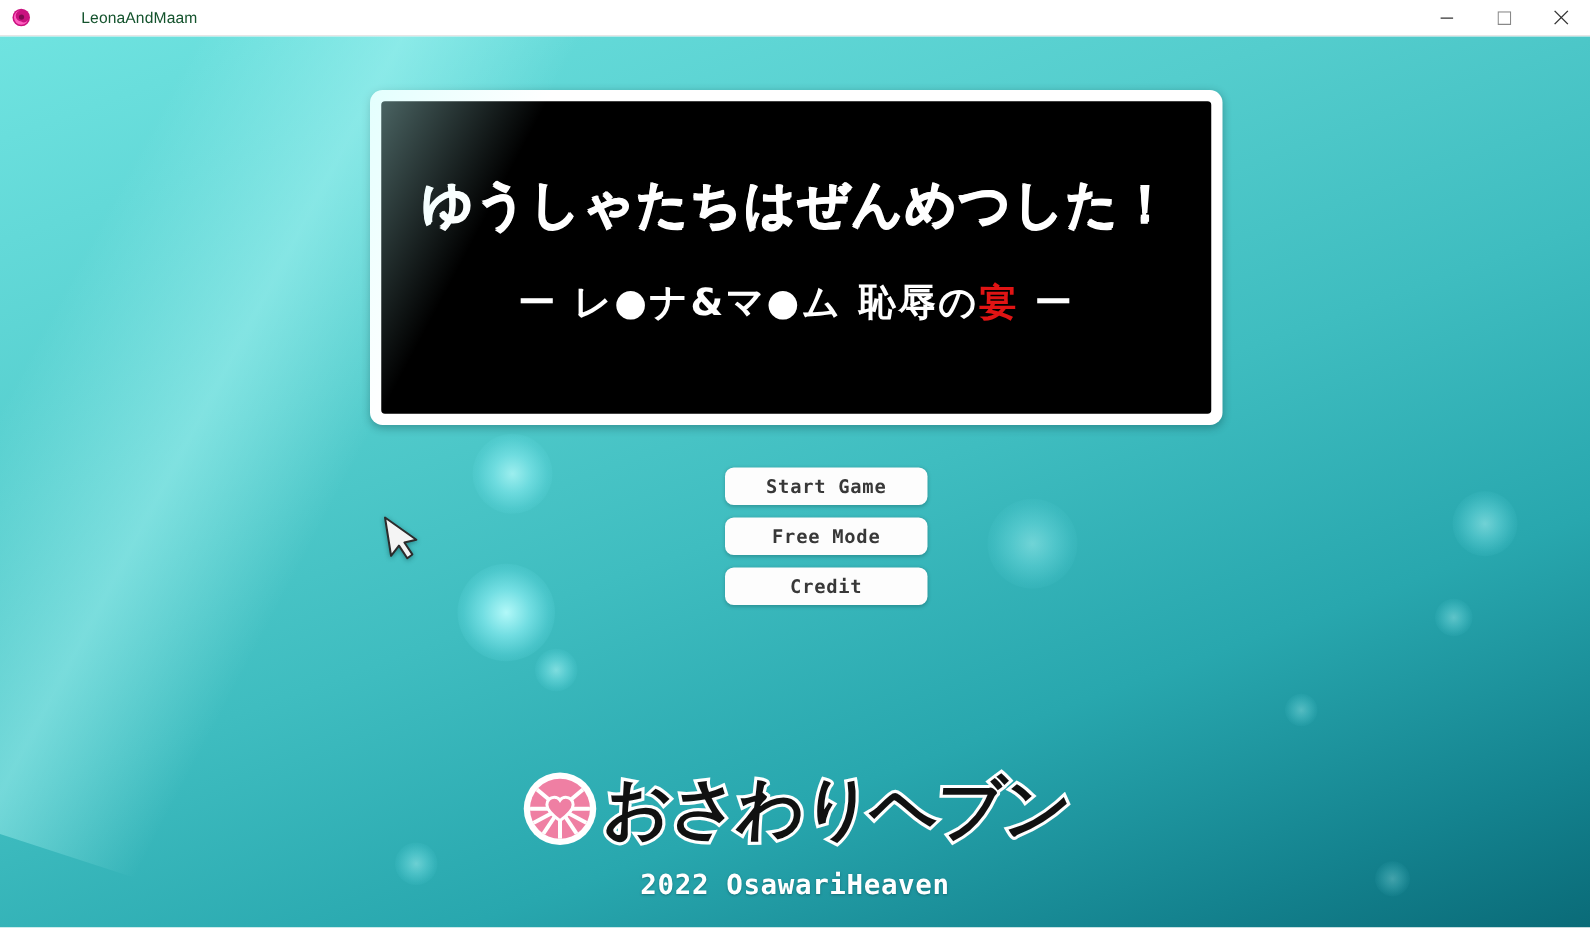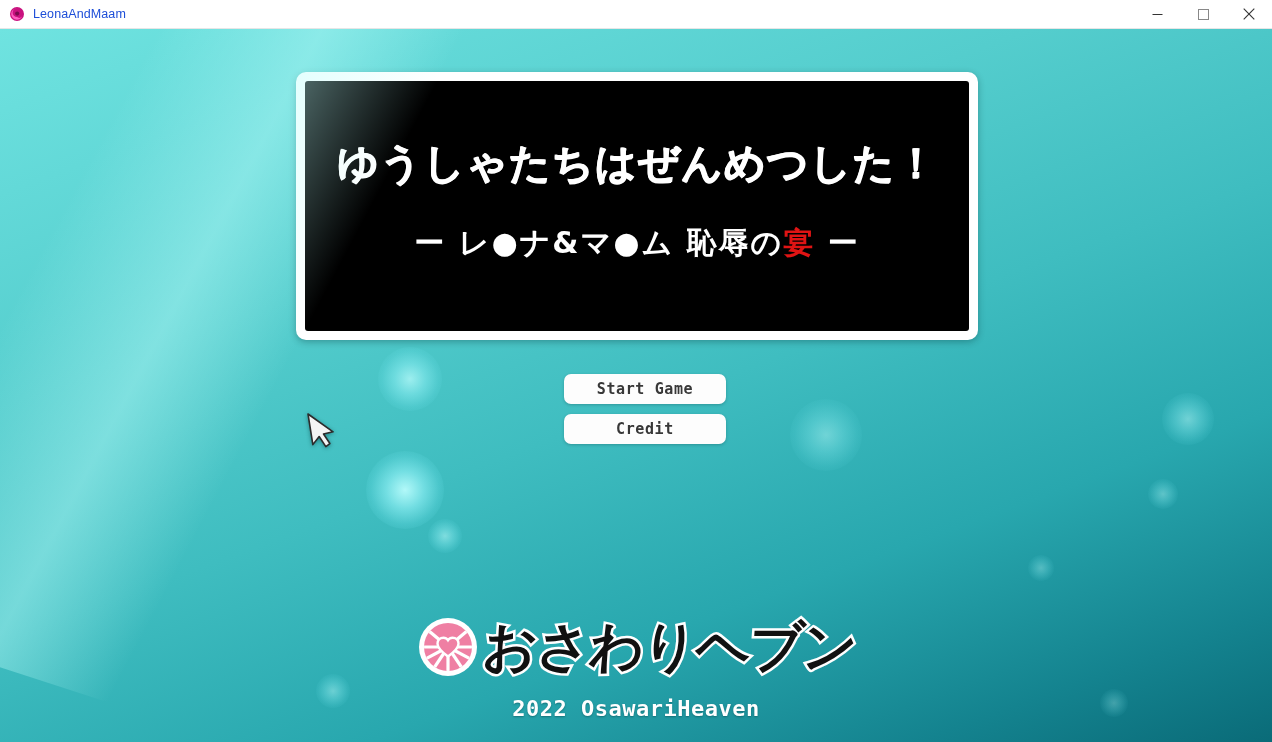--- a/index.html
+++ b/index.html
@@ -34,23 +34,24 @@
   }
   .tb-icon {
     width: 16px; height: 16px;
     margin-left: 9px; margin-right: 8px;
     position: relative;
     flex: 0 0 auto;
   }
   .tb-title {
     font-family: "Liberation Sans", sans-serif;
     font-size: 12.5px;
-    color: #1d4ed8;
+    color: #14532d;
     letter-spacing: 0.1px;
     white-space: nowrap;
+    margin-left: 32px;
   }
   .tb-spacer { flex: 1 1 auto; }
   .wbtn {
     width: 46px; height: 29px;
     display: flex; align-items: center; justify-content: center;
     flex: 0 0 auto;
   }
   .wbtn svg { display: block; }
 
   
@@ -136,21 +137,21 @@
     font-size: 30px;
     letter-spacing: 2px;
     line-height: 1;
     white-space: nowrap;
   }
   .tc-sub .accent { color: #e01414; }
 
   
   .menu {
     position: absolute;
-    left: 564px;
+    left: 580px;
     top: 345px;
     width: 162px;
   }
   .mbtn {
     width: 162px;
     height: 30px;
     margin-bottom: 10px;
     background: #fdfdfd;
     border-radius: 7px;
     box-shadow: 0 1px 3px rgba(0,40,45,0.25);
@@ -259,20 +260,21 @@
 
     <div class="titlecard">
       <div class="titlecard-inner">
         <div class="tc-main">ゆうしゃたちはぜんめつした！</div>
         <div class="tc-sub"><span>ー レ●ナ&amp;マ●ム 恥辱の</span><span class="accent">宴</span><span> ー</span></div>
       </div>
     </div>
 
     <div class="menu">
       <div class="mbtn">Start Game</div>
+      <div class="mbtn">Free Mode</div>
       <div class="mbtn">Credit</div>
     </div>
 
     <div class="brand">
       <div class="brand-row">
         <span class="emblem">
           <svg viewBox="0 0 62 62" width="62" height="62">
             <circle cx="31" cy="31" r="29" fill="#ffffff"></circle>
             <clipPath id="cclip">
                 <circle cx="31" cy="31" r="24"></circle>

